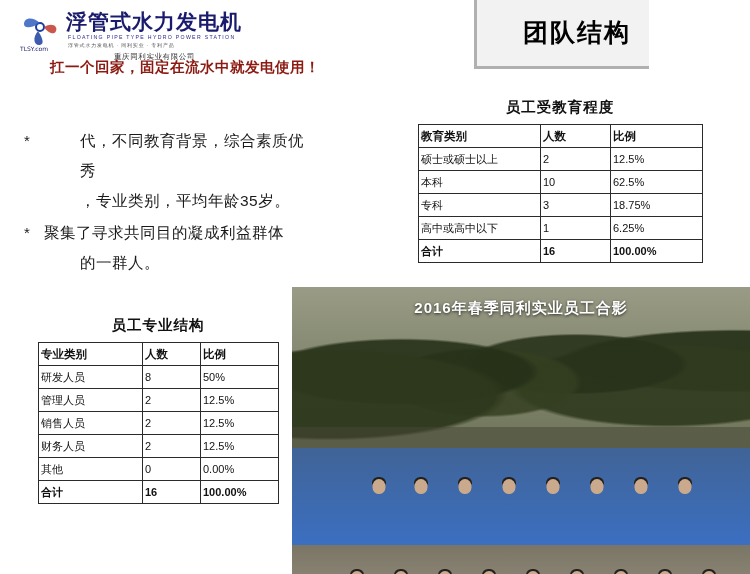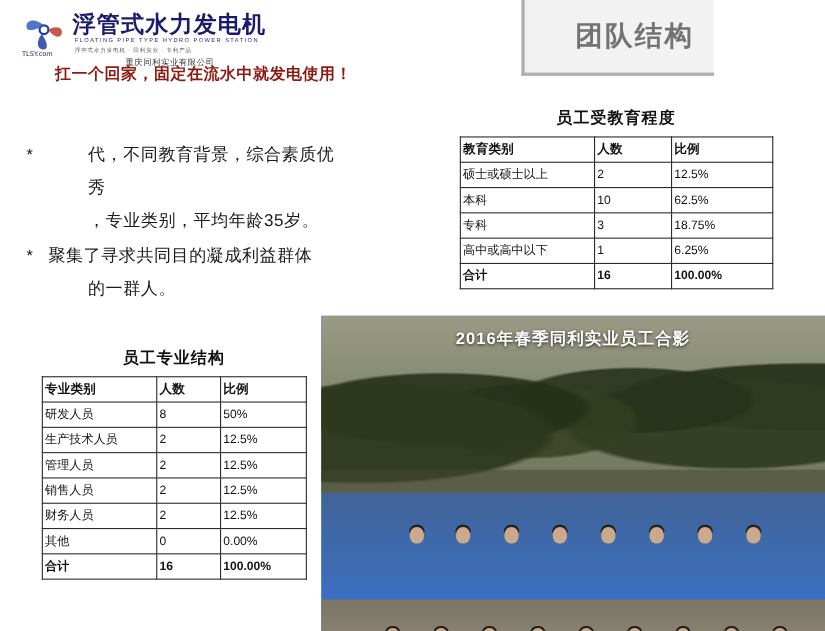--- a/index.html
+++ b/index.html
@@ -83,21 +83,21 @@
     height: 66px;
     background: #f2f2f2;
     border-left: 3px solid #b0b0b0;
     border-bottom: 3px solid #b0b0b0;
   }
   .title-text {
     position: absolute;
     right: 18px; top: 16px;
     font-size: 25px;
     font-weight: bold;
-    color: #737373;
+    color: #000000;
     letter-spacing: 2px;
     white-space: nowrap;
   }
 
   
   .bullets {
     position: absolute;
     left: 24px; top: 126px;
     width: 280px;
   }
@@ -355,25 +355,20 @@
         <th>比例</th>
       </tr>
     </thead>
     <tbody>
       <tr>
         <td>研发人员</td>
         <td>8</td>
         <td>50%</td>
       </tr>
       <tr>
-        <td>生产技术人员</td>
-        <td>2</td>
-        <td>12.5%</td>
-      </tr>
-      <tr>
         <td>管理人员</td>
         <td>2</td>
         <td>12.5%</td>
       </tr>
       <tr>
         <td>销售人员</td>
         <td>2</td>
         <td>12.5%</td>
       </tr>
       <tr>

